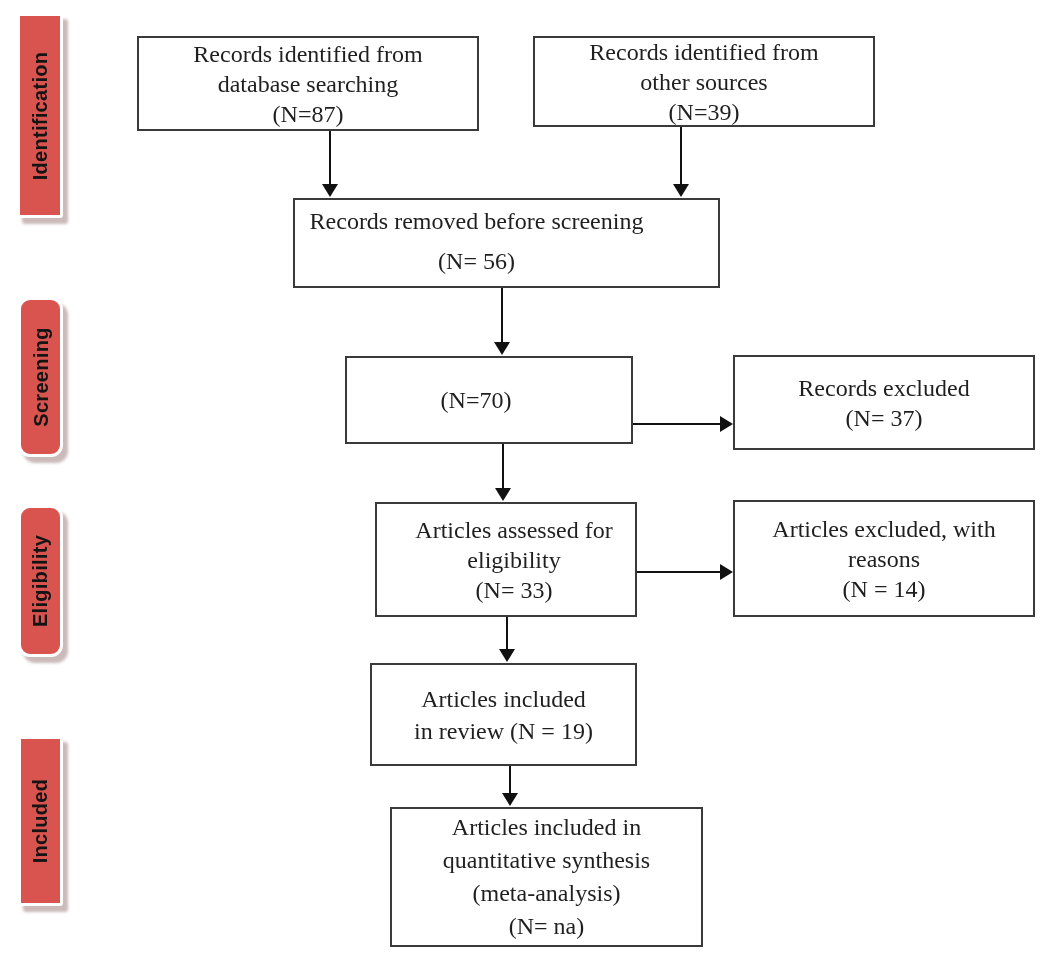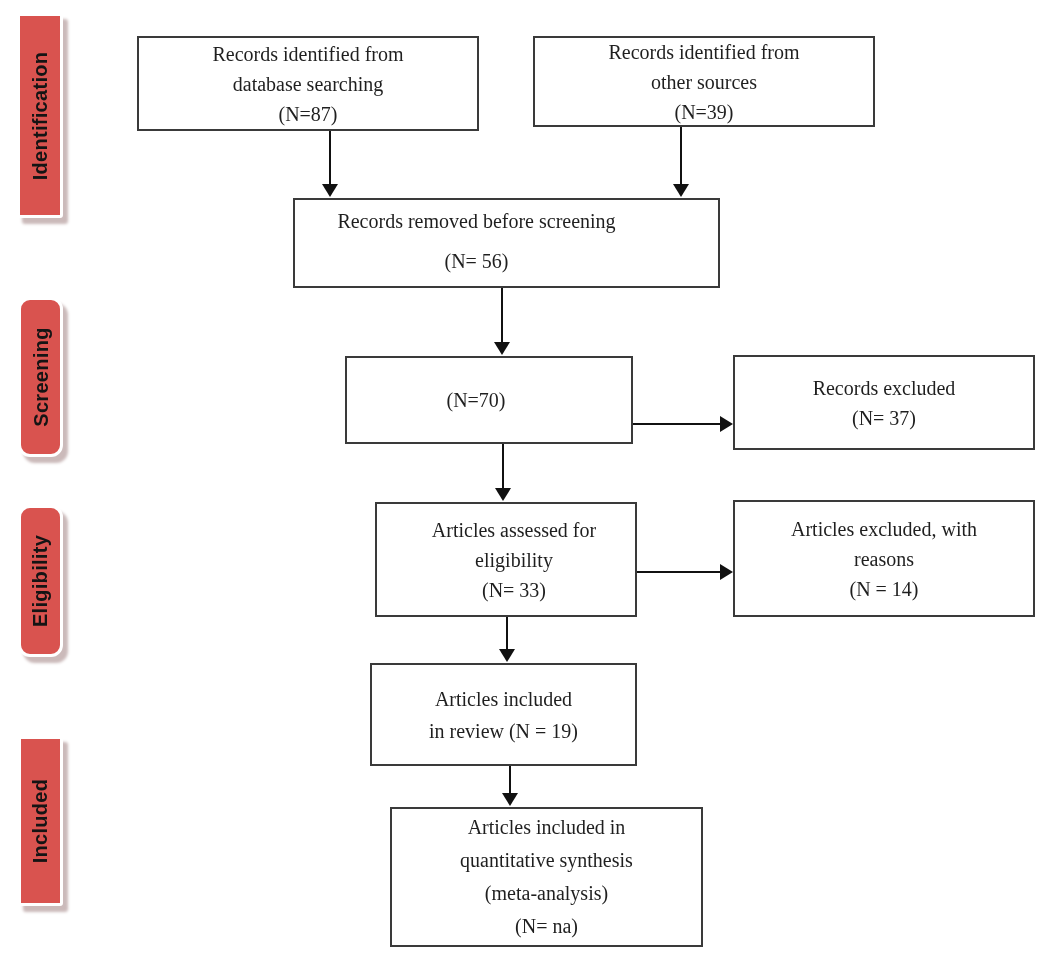--- a/index.html
+++ b/index.html
@@ -26,21 +26,21 @@
   #st-identification { left:17px; top:13px;  width:46px; height:205px; }
   #st-screening      { left:18px; top:297px; width:45px; height:160px; }
   #st-eligibility    { left:18px; top:505px; width:45px; height:152px; }
   #st-included       { left:18px; top:736px; width:45px; height:170px; }
 
   
   .node {
     position:absolute; box-sizing:border-box; background:#ffffff;
     border:2px solid var(--box-border,#3a3a3a);
     display:flex; flex-direction:column; justify-content:center; align-items:center;
-    text-align:left; font-size:20px; line-height:30px;
+    text-align:left; font-size:24px; line-height:30px;
     color:var(--text,#1f1f1f);
   }
   #bx-db           { left:137px; top:36px;  width:342px; height:95px; }
   #bx-other        { left:533px; top:36px;  width:342px; height:91px; }
   #bx-removed      { left:293px; top:198px; width:427px; height:90px;
                      justify-content:flex-start; padding:1px 70px 0 10px; line-height:40px; }
   #bx-screened     { left:345px; top:356px; width:288px; height:88px; padding-right:26px; }
   #bx-excluded     { left:733px; top:355px; width:302px; height:95px; }
   #bx-eligibility  { left:375px; top:502px; width:262px; height:115px;padding-left:16px; }
   #bx-excl-reasons { left:733px; top:500px; width:302px; height:117px; }

